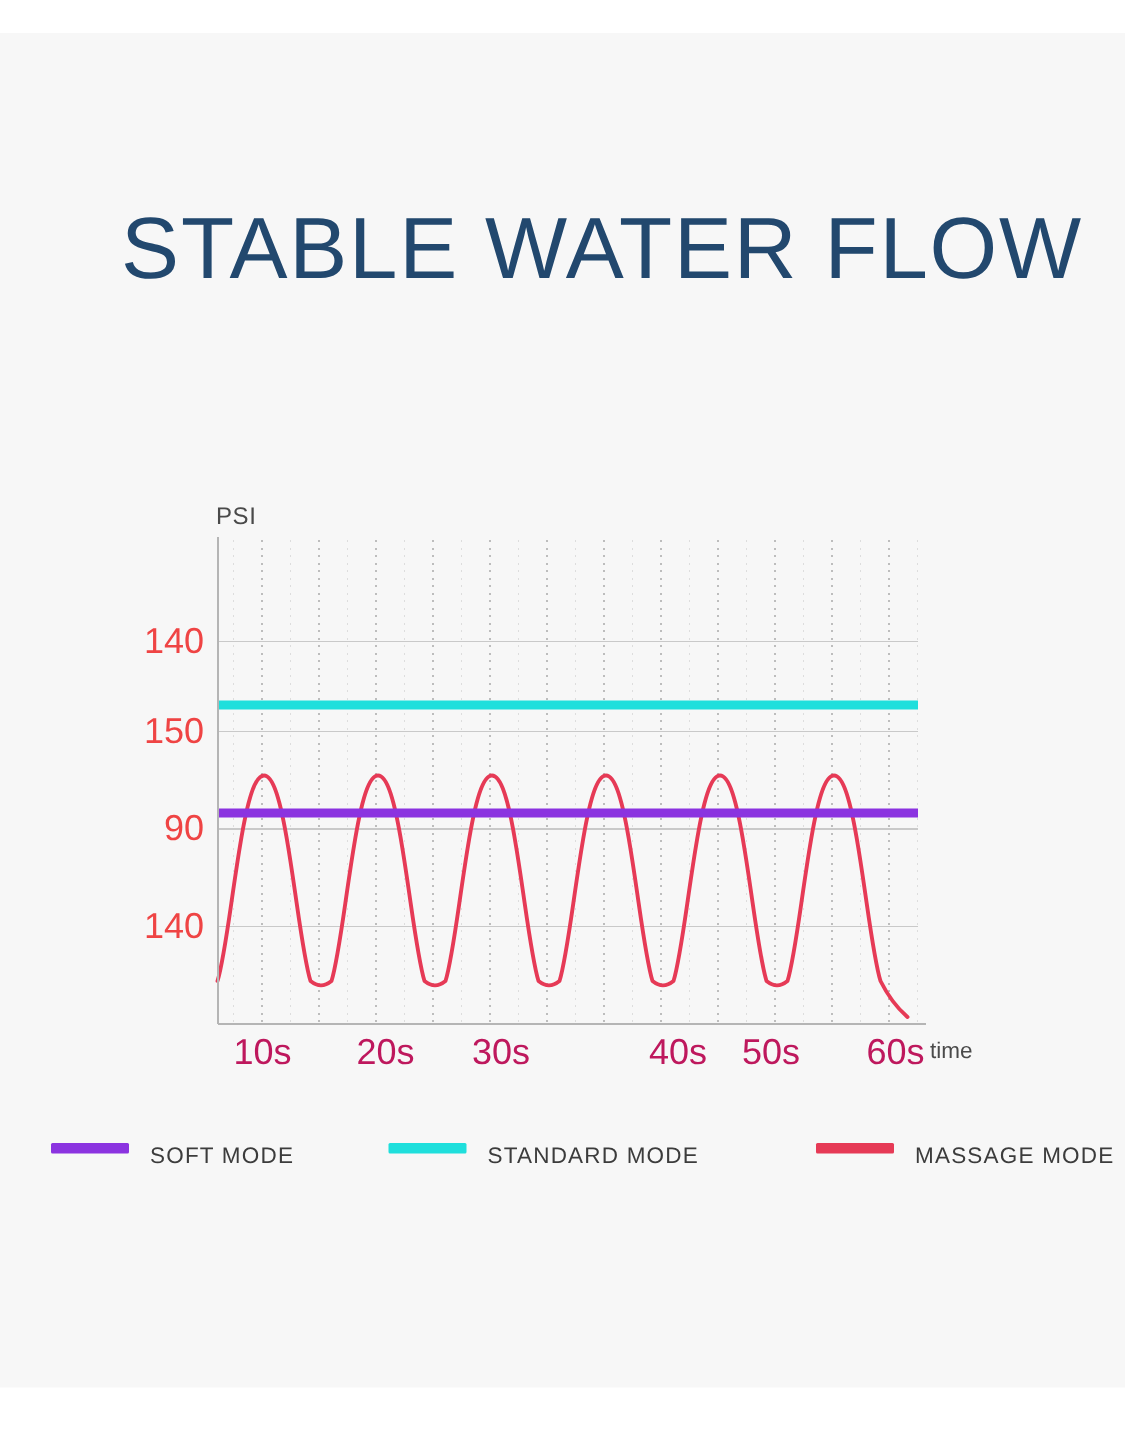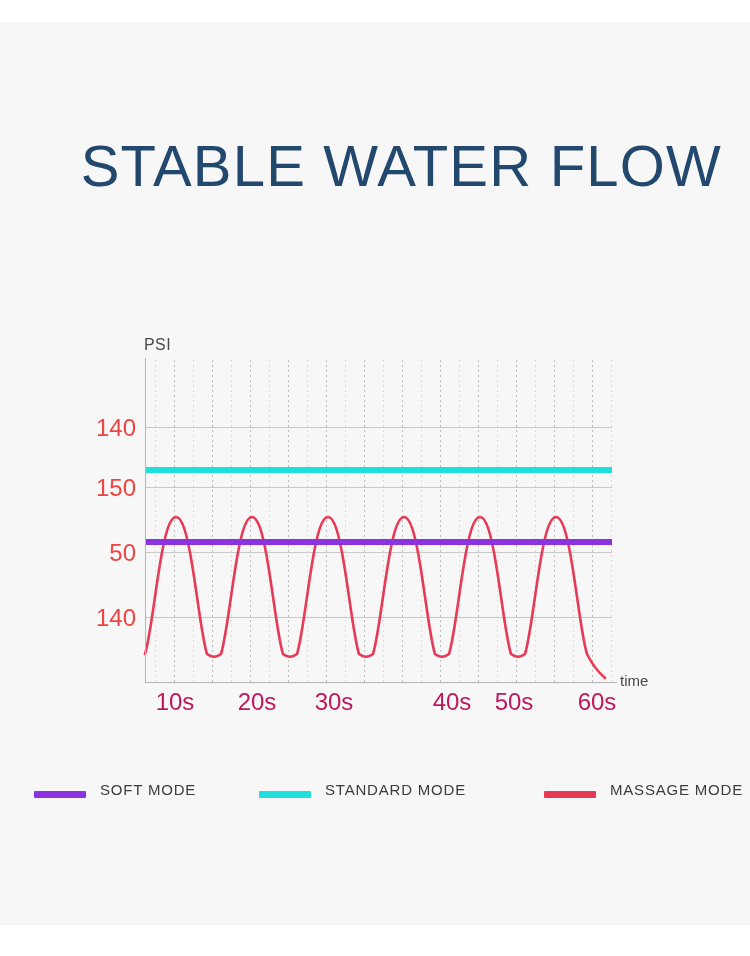--- a/index.html
+++ b/index.html
@@ -95,21 +95,21 @@
   .xtick {
     position: absolute;
     font-size: 24px;
     color: #be185d;
     transform: translateX(-50%);
     white-space: nowrap;
   }
   #time-label {
     position: absolute;
     left: 620px;
-    top: 352px;
+    top: 372px;
     font-size: 15px;
     color: #4a4a4a;
   }
 
   
   #plot {
     position: absolute;
     left: 0;
     top: 0;
   }
@@ -120,21 +120,21 @@
     left: 0;
     top: 762px;
     width: 750px;
     height: 36px;
   }
   .legend-item {
     position: absolute;
     top: 0;
     height: 36px;
     display: flex;
-    align-items: flex-end;
+    align-items: flex-start;
     gap: 14px;
   }
   .legend-swatch {
     width: 52px;
     height: 7px;
     border-radius: 1px;
     flex: none;
   }
   .legend-label {
     font-size: 15px;
@@ -151,21 +151,21 @@
 
   <div id="title" style="color: rgb(34, 72, 110);">STABLE WATER FLOW</div>
 
   <div id="chart">
 
     <div id="psi-label">PSI</div>
 
     <div id="ylabels">
       <div class="ytick" style="top:94px">140</div>
       <div class="ytick" style="top:154px">150</div>
-      <div class="ytick" style="top:219px">50</div>
+      <div class="ytick" style="top:219px">90</div>
       <div class="ytick" style="top:284px">140</div>
     </div>
 
     <svg id="plot" width="750" height="420" viewBox="0 0 750 420">
 
       <g stroke="#dddddd" stroke-width="1" stroke-dasharray="1.5 3.5" shape-rendering="crispEdges">
         <line x1="155.5" y1="40" x2="155.5" y2="362"></line>
         <line x1="174.5" y1="40" x2="174.5" y2="362"></line>
         <line x1="193.5" y1="40" x2="193.5" y2="362"></line>
         <line x1="212.5" y1="40" x2="212.5" y2="362"></line>

